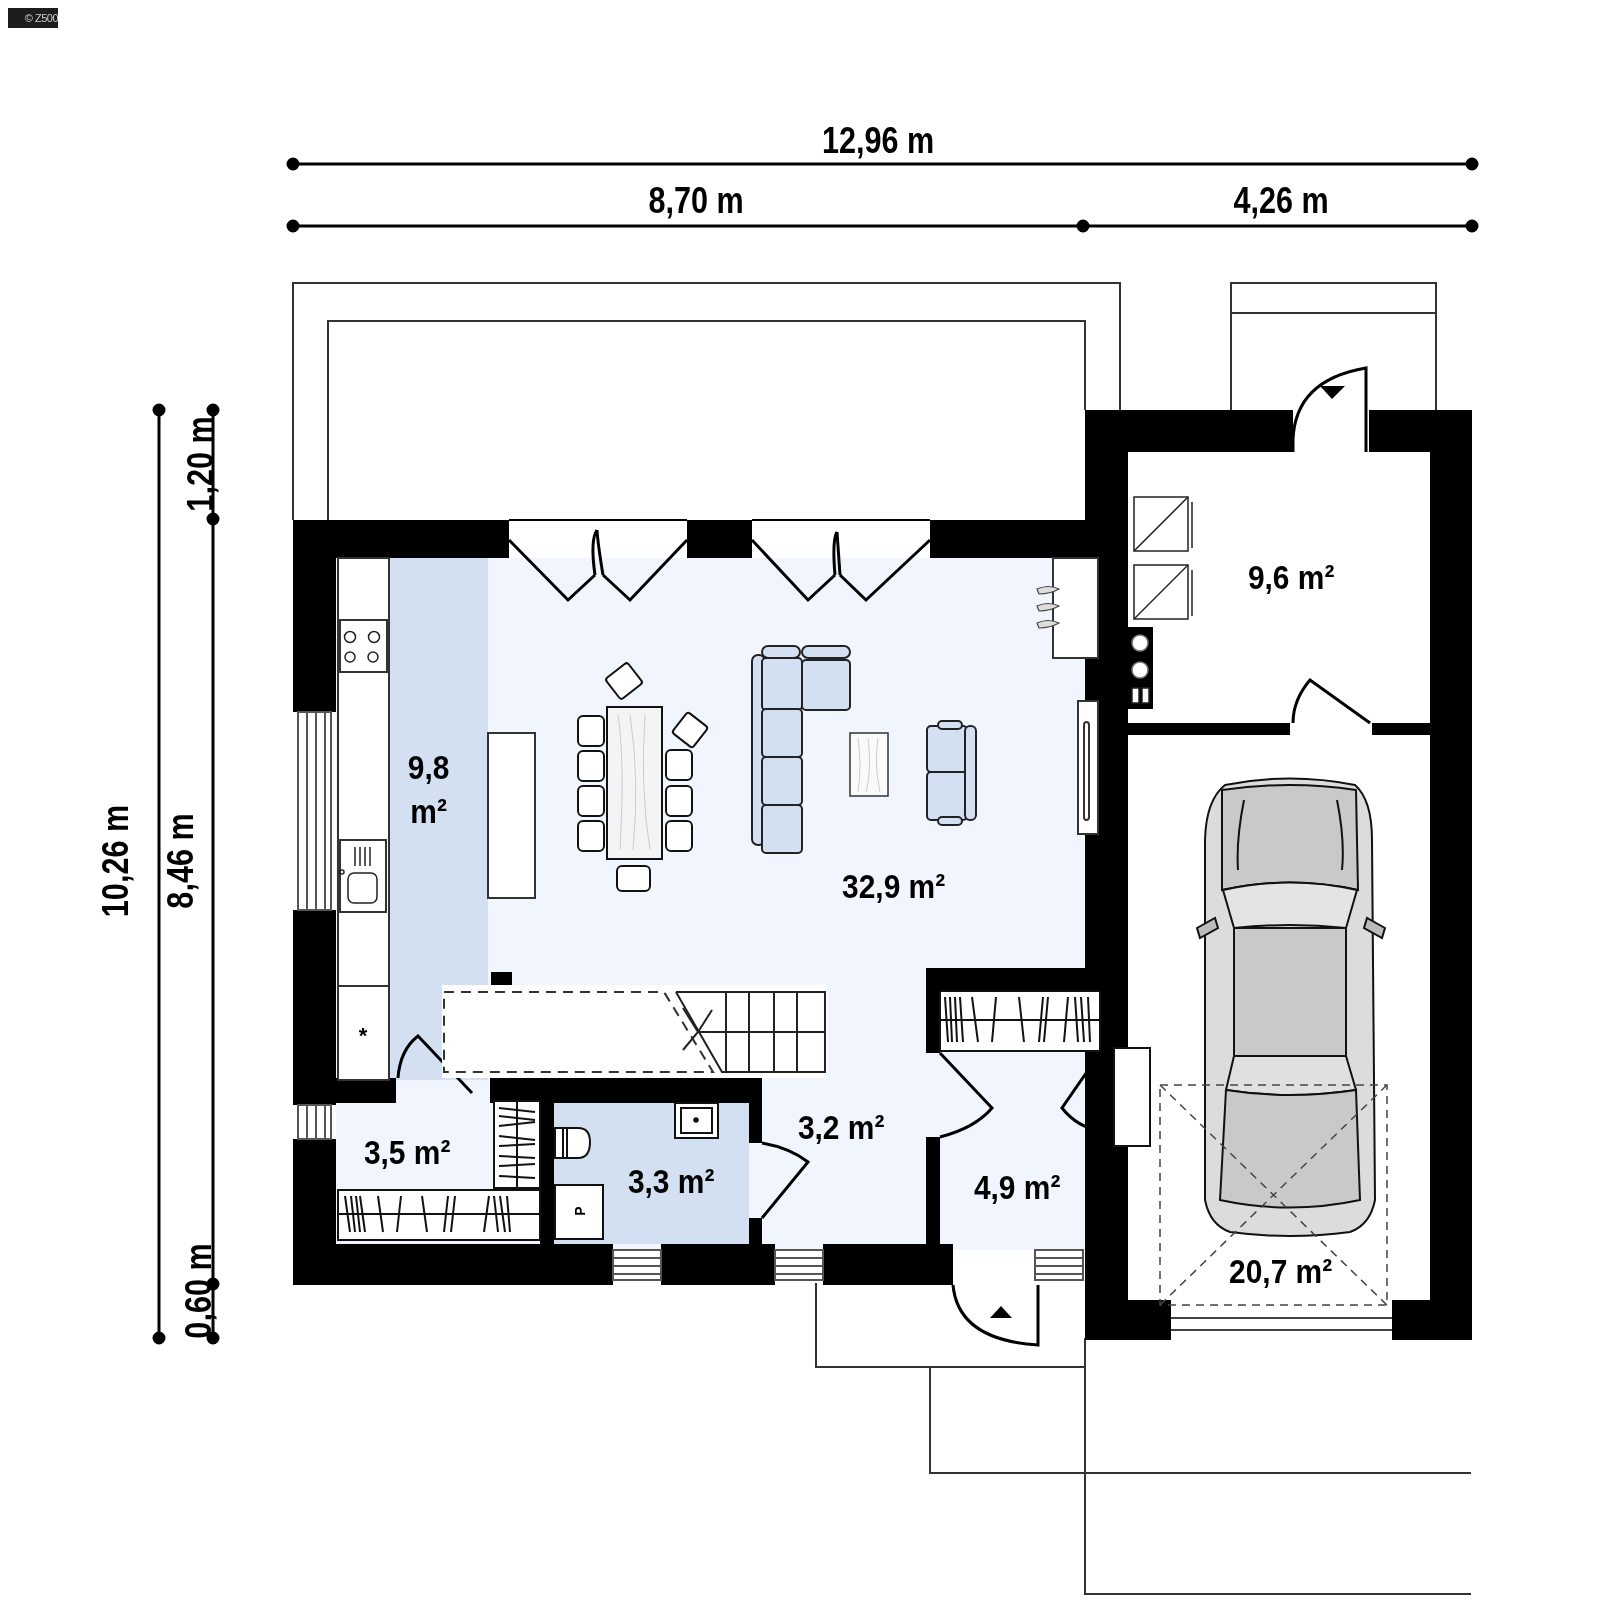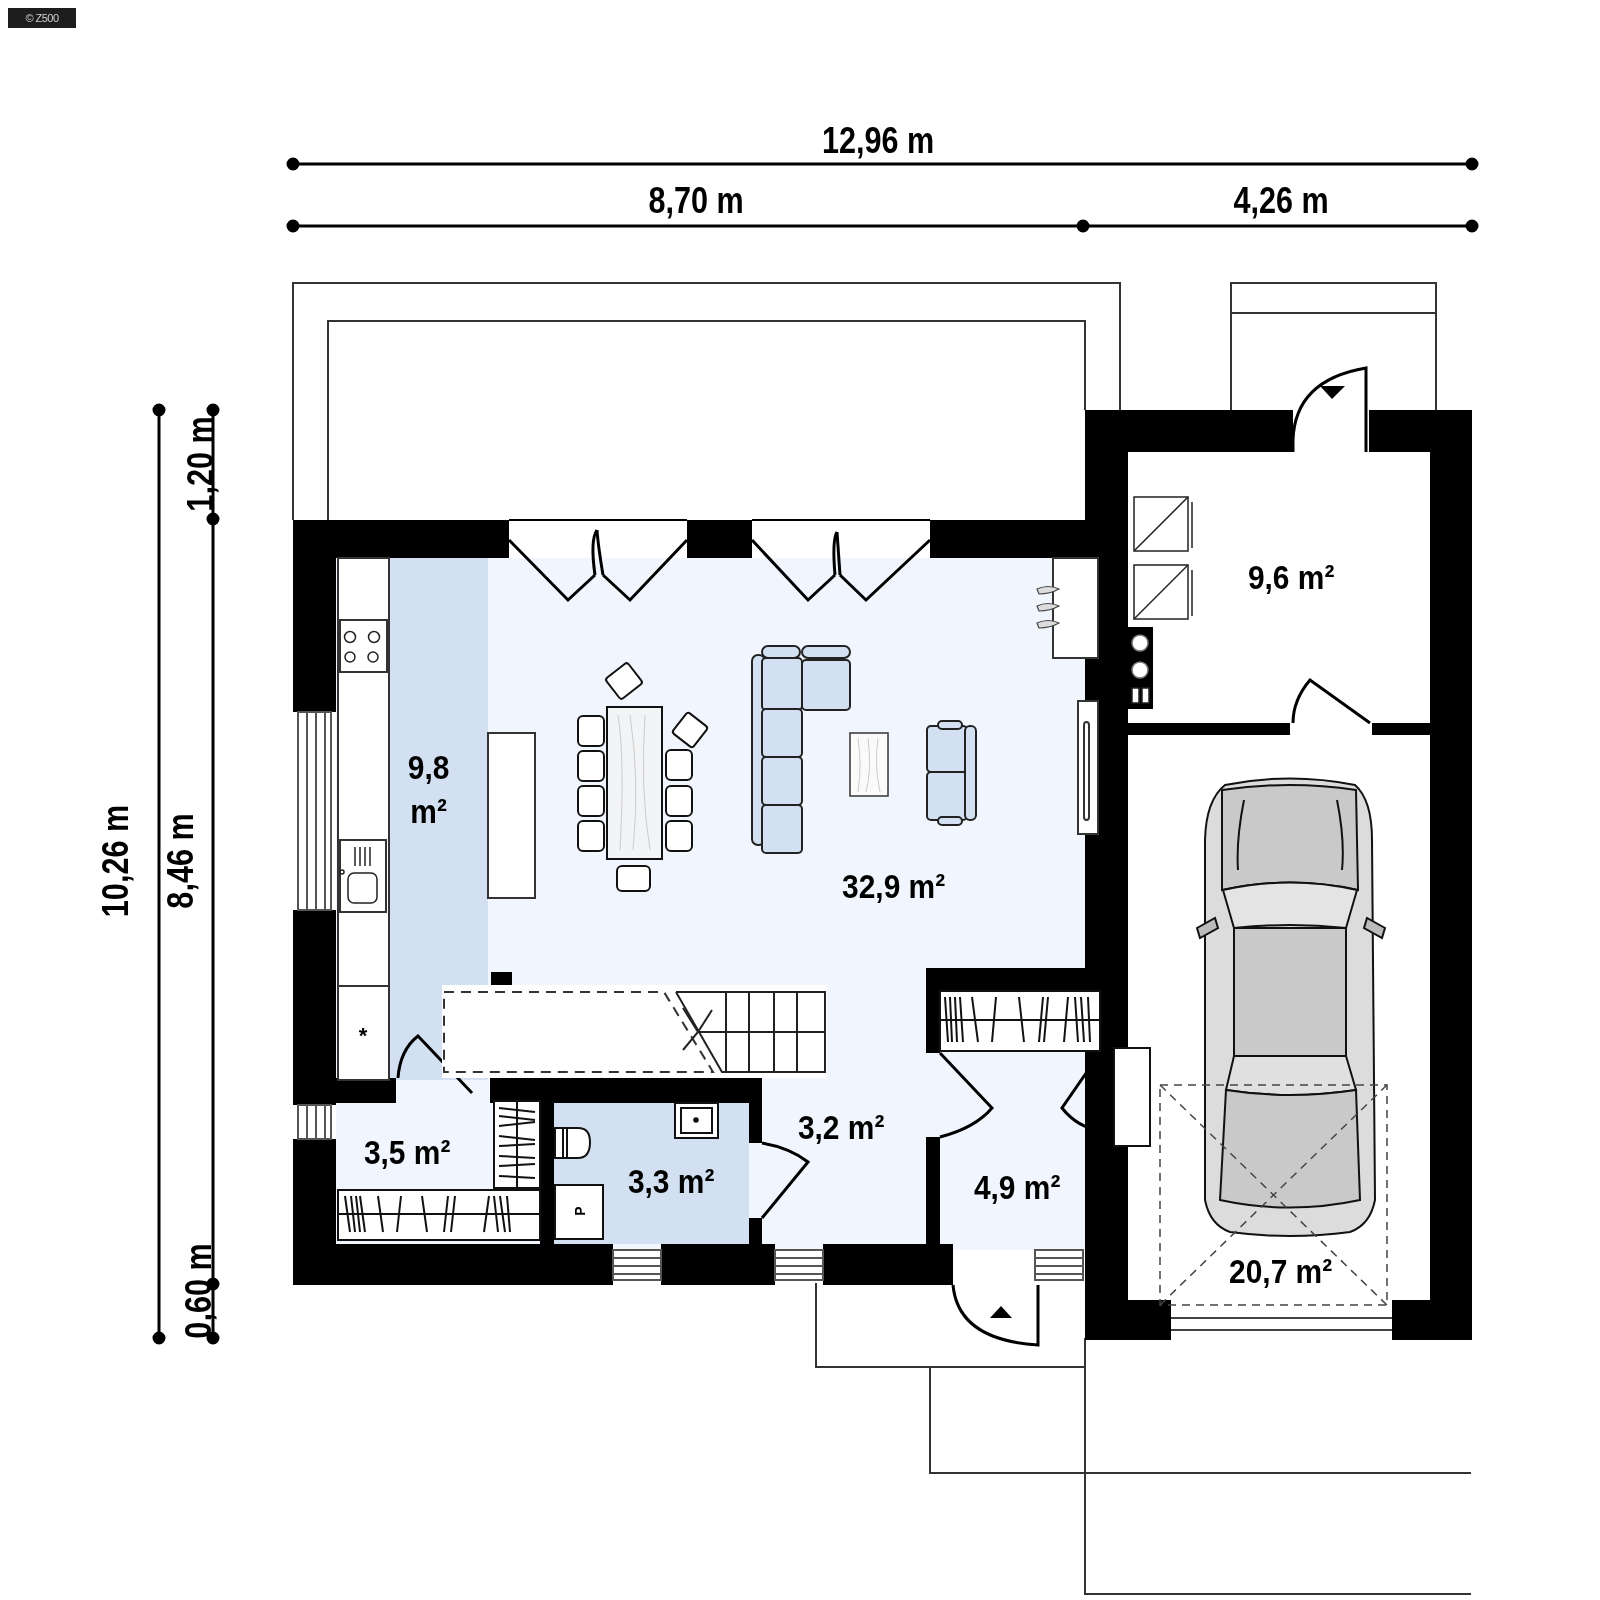--- a/index.html
+++ b/index.html
@@ -1,18 +1,18 @@
 <!DOCTYPE html>
 <html><head>
 <meta charset="utf-8">
 <style>
   html, body { margin: 0; padding: 0; background: #ffffff; }
   body { width: 1600px; height: 1600px; position: relative; overflow: hidden; font-family: "Liberation Sans", sans-serif; }
   #plan { position: absolute; left: 0; top: 0; width: 1600px; height: 1600px; }
-  .watermark { position: absolute; left: 8px; top: 8px; width: 68px; height: 20px; background: #1d1d1d; color: #cfcfcf; font-size: 11px; line-height: 20px; text-align: center; font-family: "Liberation Sans", sans-serif; letter-spacing: -0.5px; }
+  .watermark { position: absolute; left: 8px; top: 8px; width: 50px; height: 20px; background: #1d1d1d; color: #cfcfcf; font-size: 11px; line-height: 20px; text-align: right; font-family: "Liberation Sans", sans-serif; letter-spacing: -0.5px; }
   .dim-label { position: absolute; font-family: "Liberation Sans", sans-serif; font-weight: bold; font-size: 36px; color: #000; white-space: nowrap; transform: scaleX(0.85); transform-origin: center; }
   .dim-v { position: absolute; font-family: "Liberation Sans", sans-serif; font-weight: bold; font-size: 36px; color: #000; white-space: nowrap; transform-origin: center; }
   .area { position: absolute; font-family: "Liberation Sans", sans-serif; font-weight: bold; font-size: 34px; color: #000; white-space: nowrap; transform: scaleX(0.88); transform-origin: center; text-align: center; }
 </style>
 </head>
 <body>
 
 <svg id="plan" viewBox="0 0 1600 1600" xmlns="http://www.w3.org/2000/svg">
 
   <g stroke="#000" stroke-width="3" fill="#000">

